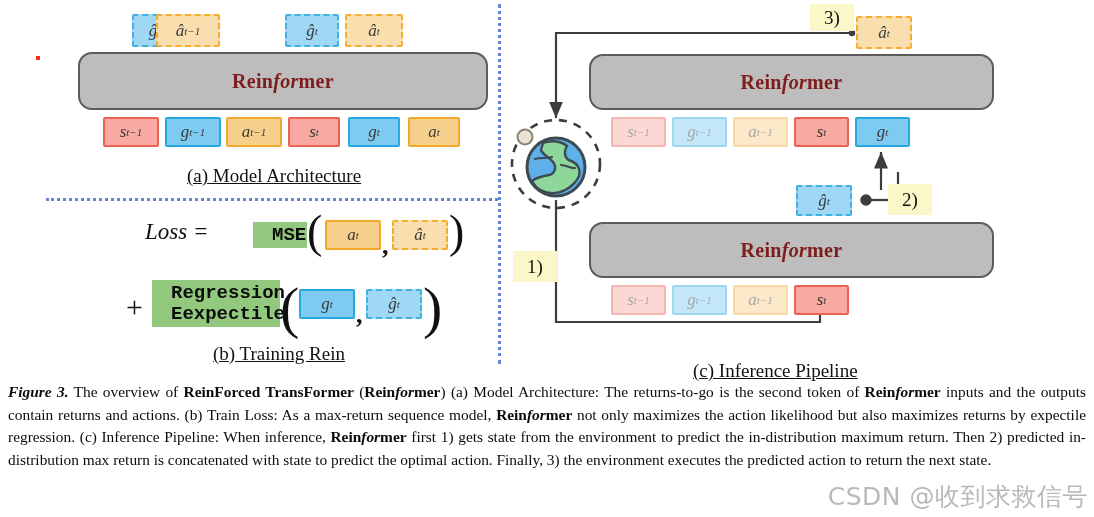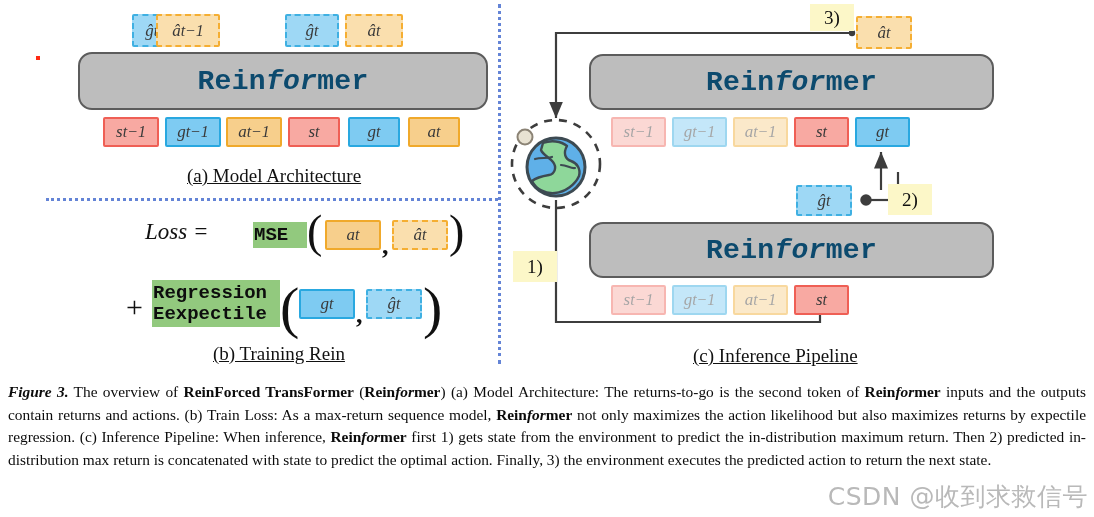--- a/index.html
+++ b/index.html
@@ -33,21 +33,21 @@
     font-family: "Liberation Serif", serif;
     font-style: italic;
     font-size: 17px;
     color: #3a3a3a;
     border-width: 2px;
     border-style: solid;
     border-radius: 2px;
     letter-spacing: 0px;
     white-space: nowrap;
   }
-  .tok sub { font-size: 16px; font-style: italic; }
+  .tok sub { font-size: 11px; font-style: italic; }
 
   .tok-state  { background: #f8a9a2; border-color: #ef5f55; }
   .tok-return { background: #7ecbf2; border-color: #29a8e0; }
   .tok-action { background: #f7cf8c; border-color: #f0a92b; }
 
   .tok-hat-return {
     background: #9ed8f5;
     border-color: #3fb0e2;
     border-style: dashed;
     border-width: 2.5px;
@@ -65,24 +65,24 @@
     position: absolute;
     box-sizing: border-box;
     background: #bdbdbd;
     border: 2.5px solid #5c5c5c;
     border-radius: 14px;
     display: flex;
     align-items: center;
     justify-content: center;
   }
   .model-title {
-    font-family: Liberation Mono, monospace;
+    font-family: Liberation Serif, serif;
     font-weight: bold;
-    font-size: 28px;
-    color: #0c4a6e;
+    font-size: 20px;
+    color: #7f1d1d;
     letter-spacing: 0.3px;
   }
   .model-title .it { font-style: italic; }
 
   
   .panel-caption {
     position: absolute;
     font-family: "Liberation Serif", serif;
     font-size: 19px;
     color: #111;
@@ -123,21 +123,21 @@
     background: #92c97e;
     font-family: "Liberation Mono", monospace;
     font-weight: bold;
     font-size: 19px;
     color: #0d0d0d;
     display: flex;
     flex-direction: column;
     align-items: flex-start;
     justify-content: center;
     line-height: 1.06;
-    padding: 1px 1px;
+    padding: 1px 19px;
     white-space: pre;
   }
   .paren {
     position: absolute;
     font-family: "Liberation Serif", serif;
     font-size: 46px;
     color: #111;
     line-height: 1;
   }
   .comma {
@@ -381,21 +381,21 @@
   </div>
   <div class="tok tok-action faded" style="left:733px; top:285px; width:55px; height:30px;">
     <span>a</span>
       <sub>t−1</sub>
   </div>
   <div class="tok tok-state" style="left:794px; top:285px; width:55px; height:30px;">
     <span>s</span>
       <sub>t</sub>
   </div>
 
-  <div class="panel-caption" style="left:693px; top:345px;">(c) Inference Pipeline</div>
+  <div class="panel-caption" style="left:693px; top:360px;">(c) Inference Pipeline</div>
 
 </div>
 
 <div id="caption">
   <i><b>Figure 3.</b></i>
   <span>The overview of <b>ReinForced TransFormer</b> (<b>Rein<i>for</i>mer</b>) (a) Model
   Architecture: The returns-to-go is the second token of <b>Rein<i>for</i>mer</b> inputs and the outputs
   contain returns and actions. (b) Train Loss: As a max-return sequence model, <b>Rein<i>for</i>mer</b> not only
   maximizes the action likelihood but also maximizes returns by expectile regression. (c) Inference Pipeline:
   When inference, <b>Rein<i>for</i>mer</b> first 1) gets state from the environment to predict the

